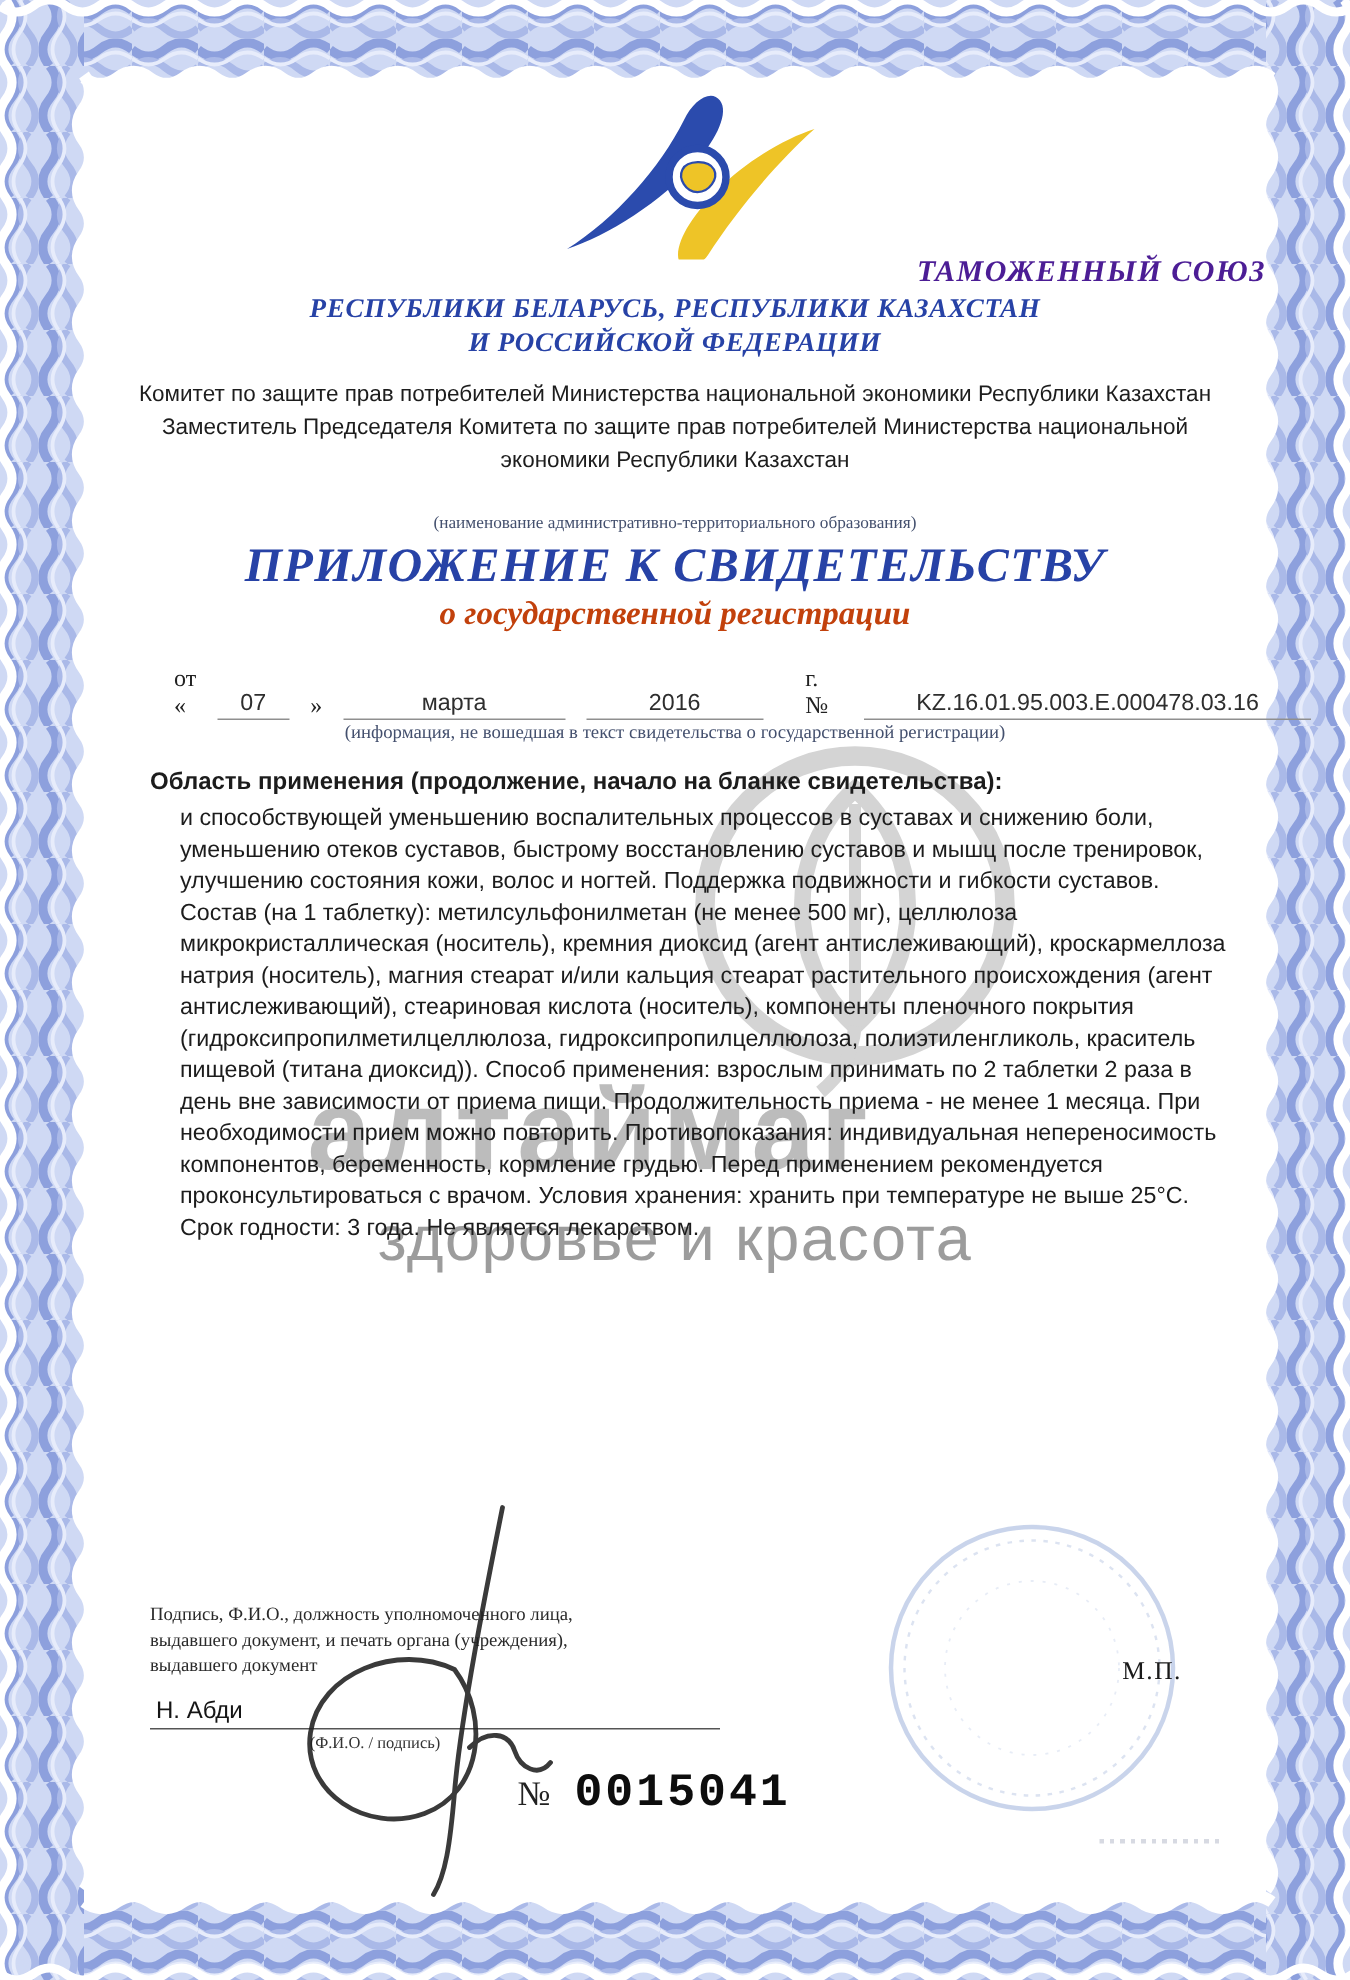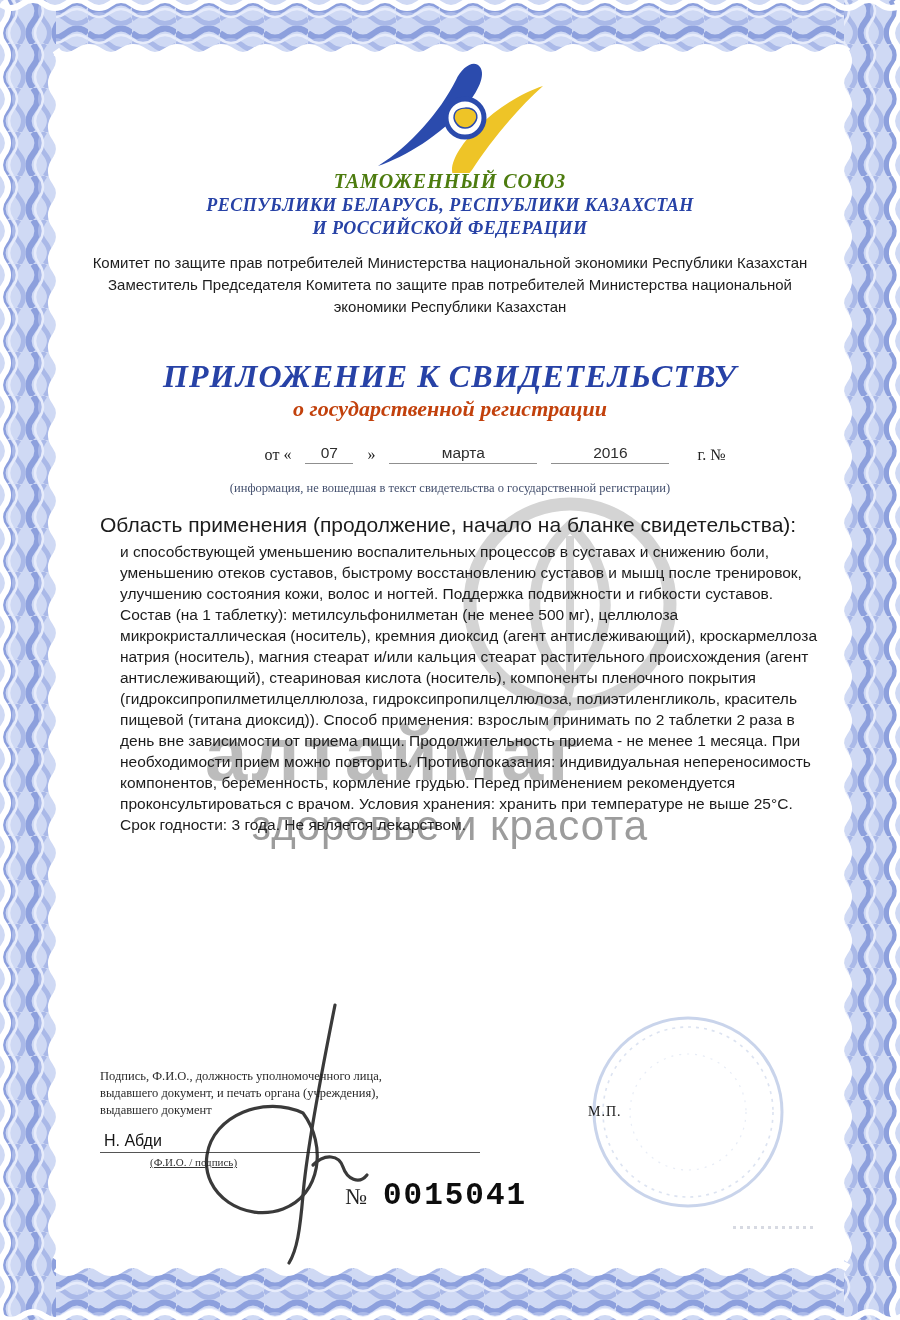--- a/index.html
+++ b/index.html
@@ -3,21 +3,21 @@
 <meta charset="utf-8">
 <style>
   html,body{margin:0;padding:0;background:#ffffff;}
   .page{position:relative;width:900px;height:1320px;background:#ffffff;overflow:hidden;
         font-family:"Liberation Sans",sans-serif;}
   .abs{position:absolute;}
   .centered{left:56px;right:56px;text-align:center;}
 
   
   .union-l1{top:170px;font-family:"Liberation Serif",serif;font-style:italic;font-weight:bold;
-            font-size:20px;letter-spacing:1px;color:#4d7c0f;}
+            font-size:20px;letter-spacing:1px;color:#4c1d95;text-align:right;}
   .union-l2{top:195px;font-family:"Liberation Serif",serif;font-style:italic;font-weight:bold;
             font-size:18px;letter-spacing:.5px;color:#2742a6;}
   .union-l3{top:218px;font-family:"Liberation Serif",serif;font-style:italic;font-weight:bold;
             font-size:18px;letter-spacing:.5px;color:#2742a6;}
   .authority{top:252px;left:85px;right:85px;text-align:center;font-size:15px;line-height:22px;color:#1d1d1d;}
   .authority div{margin:0;}
   .small-caption{font-family:"Liberation Serif",serif;font-size:11.5px;color:#44506e;}
   .auth-caption{top:343px;}
   .title-main{top:358px;font-family:"Liberation Serif",serif;font-style:italic;font-weight:bold;
               font-size:32px;letter-spacing:1px;color:#2742a6;}
@@ -30,42 +30,42 @@
              font-family:"Liberation Sans",sans-serif;font-size:15.5px;color:#2e2e2e;padding:0 4px 1px 4px;}
   .cell-day{min-width:40px;}
   .cell-month{min-width:140px;}
   .cell-year{min-width:110px;}
   .cell-number{min-width:290px;margin-left:10px;}
   .date-g{margin-left:14px;}
 
   .info-caption{top:481px;font-size:12.5px;}
 
   .body-block{top:513px;left:100px;width:720px;color:#1c1c1c;}
-  .body-heading{font-weight:normal;font-size:21px;margin-bottom:4px;}
+  .body-heading{font-weight:bold;font-size:16px;margin-bottom:4px;}
   .body-text{font-size:15.5px;line-height:21px;text-align:left;margin-left:20px;}
 
   
   .wm-emblem{top:492px;left:455px;opacity:.38;}
   .wm-brand{top:710px;left:205px;font-size:76px;font-weight:bold;letter-spacing:4px;
             color:rgba(122,122,122,.5);white-space:nowrap;}
   .wm-tagline{top:802px;font-size:42px;letter-spacing:1px;color:rgba(148,148,148,.92);}
 
   
   .sig-label{top:1068px;left:100px;font-family:"Liberation Serif",serif;font-size:12.5px;
              line-height:17px;color:#2a2a2a;}
   .sig-name-box{top:1126px;left:100px;width:380px;border-bottom:1px solid #555;height:26px;}
   .sig-name{position:absolute;left:4px;bottom:2px;font-size:16px;color:#151515;}
-  .sig-caption{top:1156px;left:150px;width:200px;text-align:left;
-               font-family:"Liberation Serif",serif;font-size:11px;color:#333;text-decoration:underline;}
+  .sig-caption{top:1156px;left:150px;width:200px;text-align:center;
+               font-family:"Liberation Serif",serif;font-size:11px;color:#333;}
   .signature-svg{top:995px;left:185px;}
 
   
   .stamp{top:1012px;left:588px;width:200px;height:200px;}
-  .stamp-label{position:absolute;left:0;right:0;top:92px;text-align:left;
-               font-family:"Liberation Serif",serif;font-size:14px;letter-spacing:1px;color:#1a1a1a;}
+  .stamp-label{position:absolute;left:0;right:0;top:92px;text-align:right;
+               font-family:"Liberation Serif",serif;font-size:17px;letter-spacing:1px;color:#1a1a1a;}
 
   
   .serial-row{top:1178px;left:345px;display:flex;align-items:baseline;gap:16px;}
   .serial-prefix{font-family:"Liberation Serif",serif;font-size:23px;color:#222;}
   .serial-number{font-family:"Liberation Mono",monospace;font-weight:bold;font-size:31px;
                  letter-spacing:2px;color:#0d0d0d;}
 
   .print-mark{top:1226px;left:733px;width:82px;height:3px;opacity:.55;
               background:repeating-linear-gradient(90deg,rgba(110,120,150,.5) 0 3px,transparent 3px 7px);}
 </style>
@@ -122,31 +122,33 @@
   </svg>
 
   <div class="abs centered union-l1">ТАМОЖЕННЫЙ СОЮЗ</div>
   <div class="abs centered union-l2">РЕСПУБЛИКИ БЕЛАРУСЬ, РЕСПУБЛИКИ КАЗАХСТАН</div>
   <div class="abs centered union-l3">И РОССИЙСКОЙ ФЕДЕРАЦИИ</div>
 
   <div class="abs authority">
     <div>Комитет по защите прав потребителей Министерства национальной экономики Республики Казахстан</div>
     <div>Заместитель Председателя Комитета по защите прав потребителей Министерства национальной экономики Республики Казахстан</div>
   </div>
+  <div class="abs centered small-caption auth-caption">(наименование административно-территориального образования)</div>
 
   <div class="abs centered title-main">ПРИЛОЖЕНИЕ К СВИДЕТЕЛЬСТВУ</div>
   <div class="abs centered title-sub">о государственной регистрации</div>
 
   <div class="abs date-row">
     <span>от «</span>
     <span class="date-cell cell-day">07</span>
     <span>»</span>
     <span class="date-cell cell-month">марта</span>
     <span class="date-cell cell-year">2016</span>
     <span class="date-g">г. №</span>
+    <span class="date-cell cell-number">KZ.16.01.95.003.E.000478.03.16</span>
   </div>
 
   <div class="abs centered small-caption info-caption">(информация, не вошедшая в текст свидетельства о государственной регистрации)</div>
 
   <div class="abs body-block">
     <div class="body-heading">Область применения (продолжение, начало на бланке свидетельства):</div>
     <div class="body-text">и способствующей уменьшению воспалительных процессов в суставах и снижению боли, уменьшению отеков суставов, быстрому восстановлению суставов и мышц после тренировок, улучшению состояния кожи, волос и ногтей. Поддержка подвижности и гибкости суставов. Состав (на 1 таблетку): метилсульфонилметан (не менее 500 мг), целлюлоза микрокристаллическая (носитель), кремния диоксид (агент антислеживающий), кроскармеллоза натрия (носитель), магния стеарат и/или кальция стеарат растительного происхождения (агент антислеживающий), стеариновая кислота (носитель), компоненты пленочного покрытия (гидроксипропилметилцеллюлоза, гидроксипропилцеллюлоза, полиэтиленгликоль, краситель пищевой (титана диоксид)). Способ применения: взрослым принимать по 2 таблетки 2 раза в день вне зависимости от приема пищи. Продолжительность приема - не менее 1 месяца. При необходимости прием можно повторить. Противопоказания: индивидуальная непереносимость компонентов, беременность, кормление грудью. Перед применением рекомендуется проконсультироваться с врачом. Условия хранения: хранить при температуре не выше 25°С. Срок годности: 3 года. Не является лекарством.</div>
   </div>
 
   <div class="abs sig-label">

